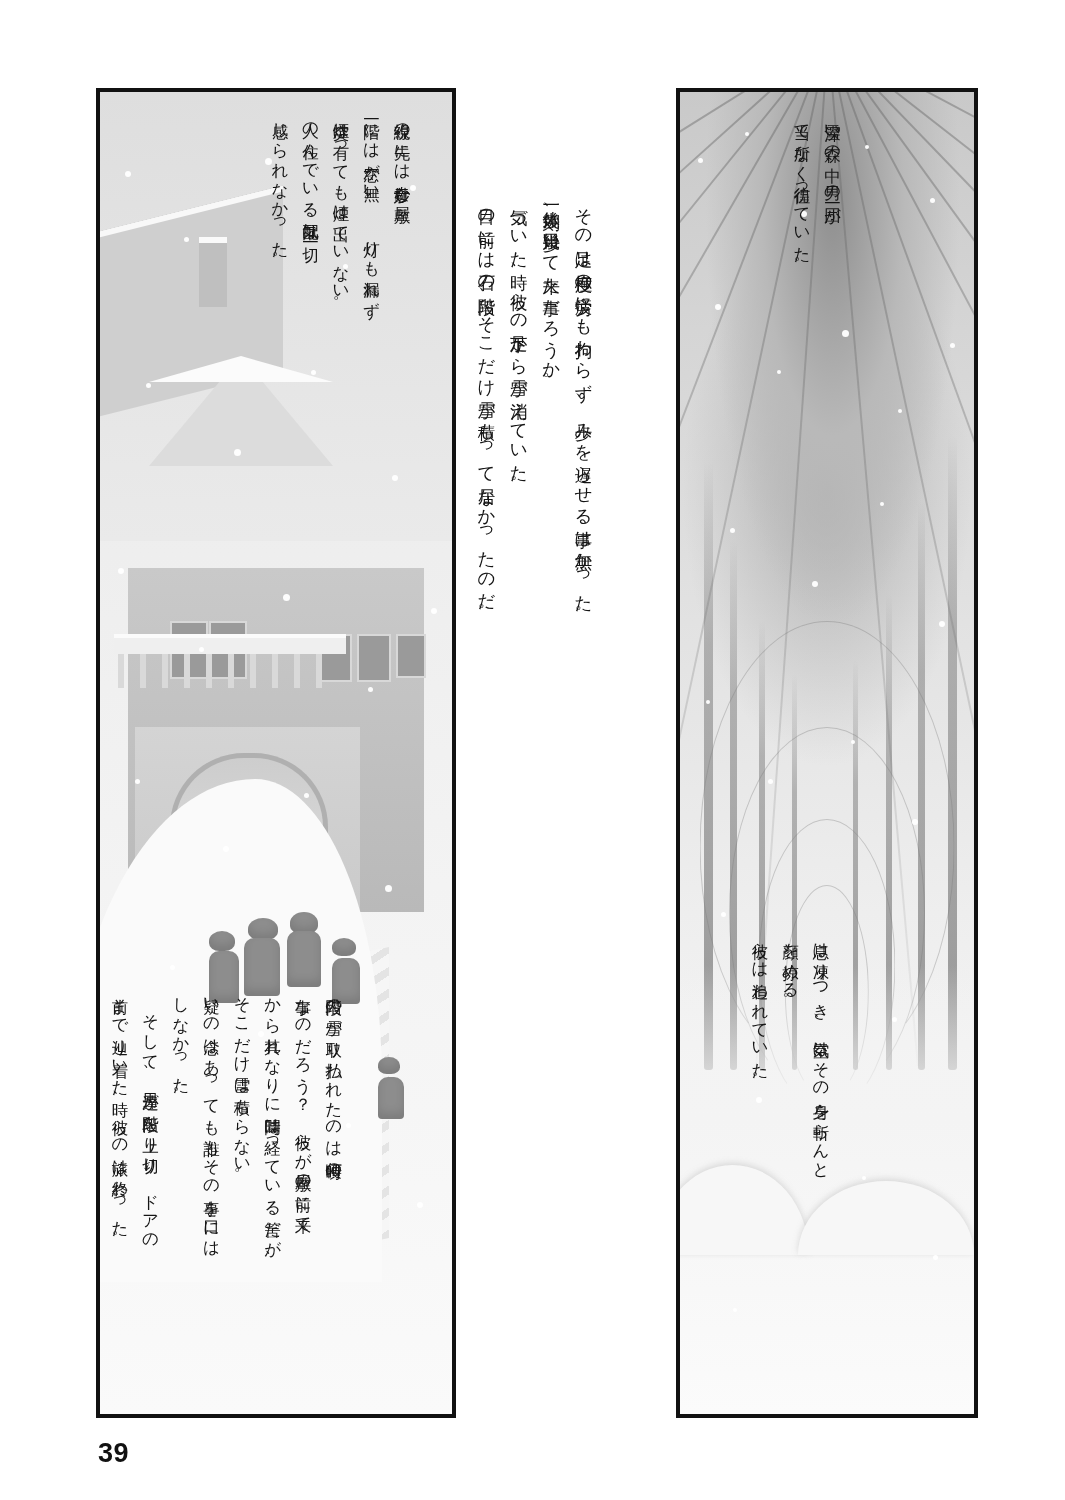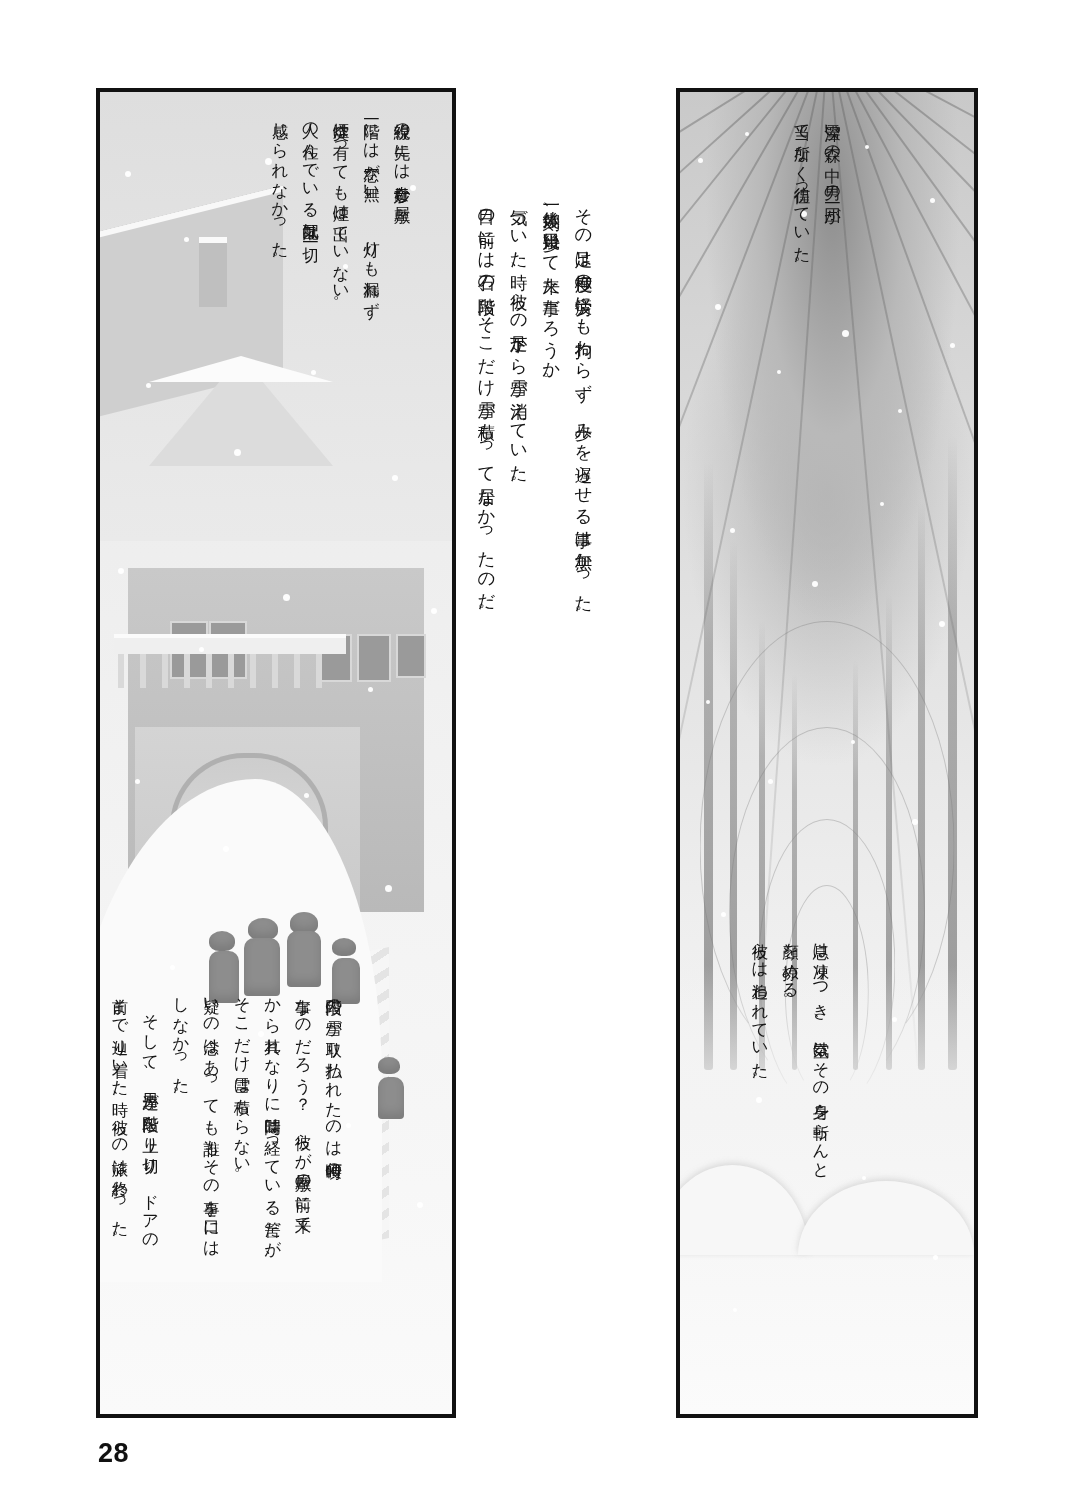--- a/index.html
+++ b/index.html
@@ -426,15 +426,15 @@
 
   <div class="vtext" id="cap-l-bottom">階段の雪が取り払われたのは何時頃の
 事なのだろう？　彼らが屋敷の前に来て
 から其れなりに時間は経っている筈だが、
 そこだけ雪は積もらない。
 疑いの念はあっても誰もその事を口には
 しなかった。
 　そして、男達が階段を上り切り、ドアの
 前まで辿り着いた時、彼らの旅は終わった。</div>
 
-  <div id="page-number">28</div>
+  <div id="page-number">39</div>
 
 </div>
 
 </body></html>

